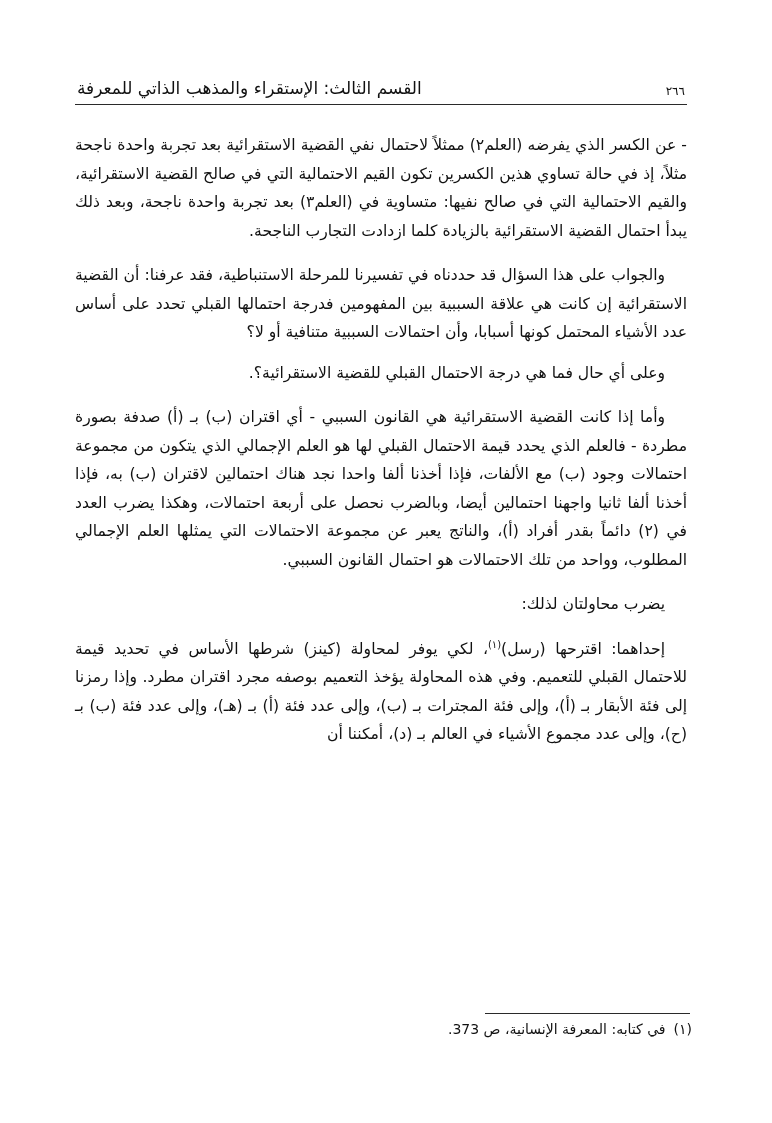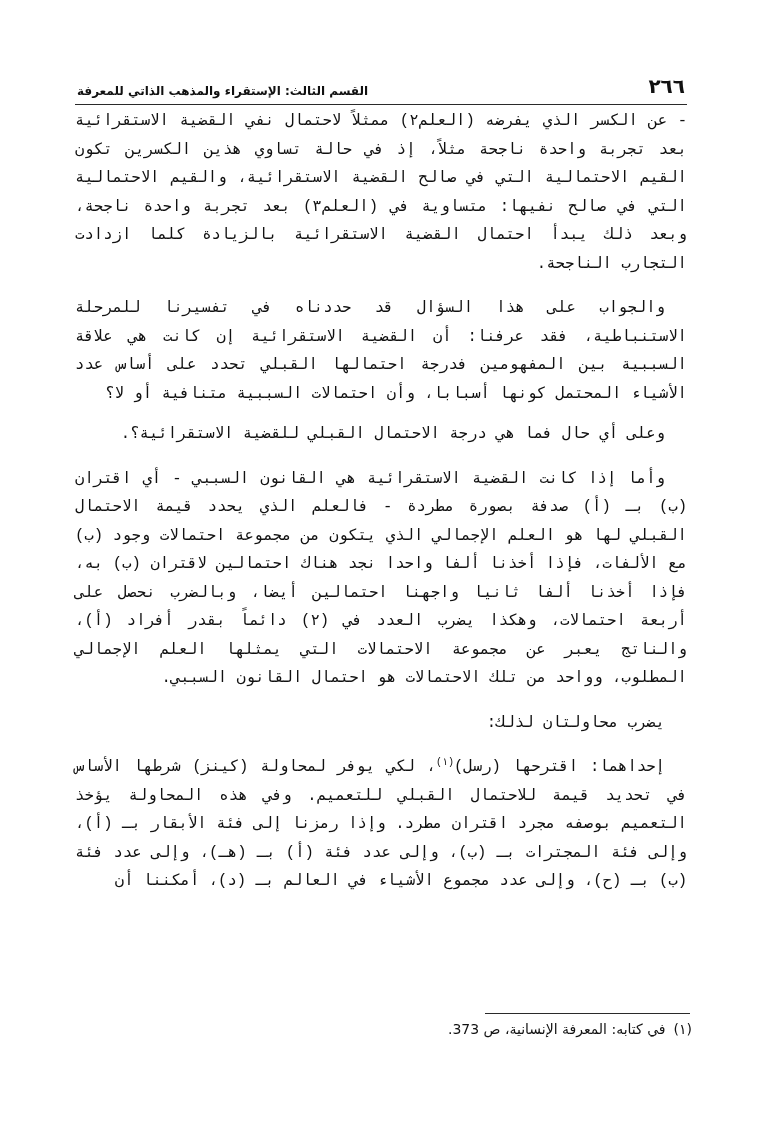--- a/index.html
+++ b/index.html
@@ -23,36 +23,35 @@
     }
     .running-header {
       display: flex;
       flex-direction: row;
       justify-content: space-between;
       align-items: flex-end;
       height: 28px;
       padding: 0 2px;
     }
     .page-number {
-      font-size: 20px;
-      font-weight: bold;
+      font-size: 12px;
+      font-weight: normal;
       letter-spacing: 1px;
     }
     .header-title {
-      font-size: 12px;
-      font-weight: bold;
+      font-size: 17px;
+      font-weight: normal;
     }
     .header-rule {
       height: 0;
       border-top: 1.6px solid #2a2a2a;
       margin-top: 6px;
     }
     .body-text {
-      margin-top: 2px;
-      font-family: Liberation Mono, monospace;
+      margin-top: 26px;
     }
     .para {
       font-size: 15.6px;
       line-height: 28.5px;
       text-align: justify;
       text-align-last: right;
       margin: 0;
     }
     .para.indent {
       text-indent: 22px;

